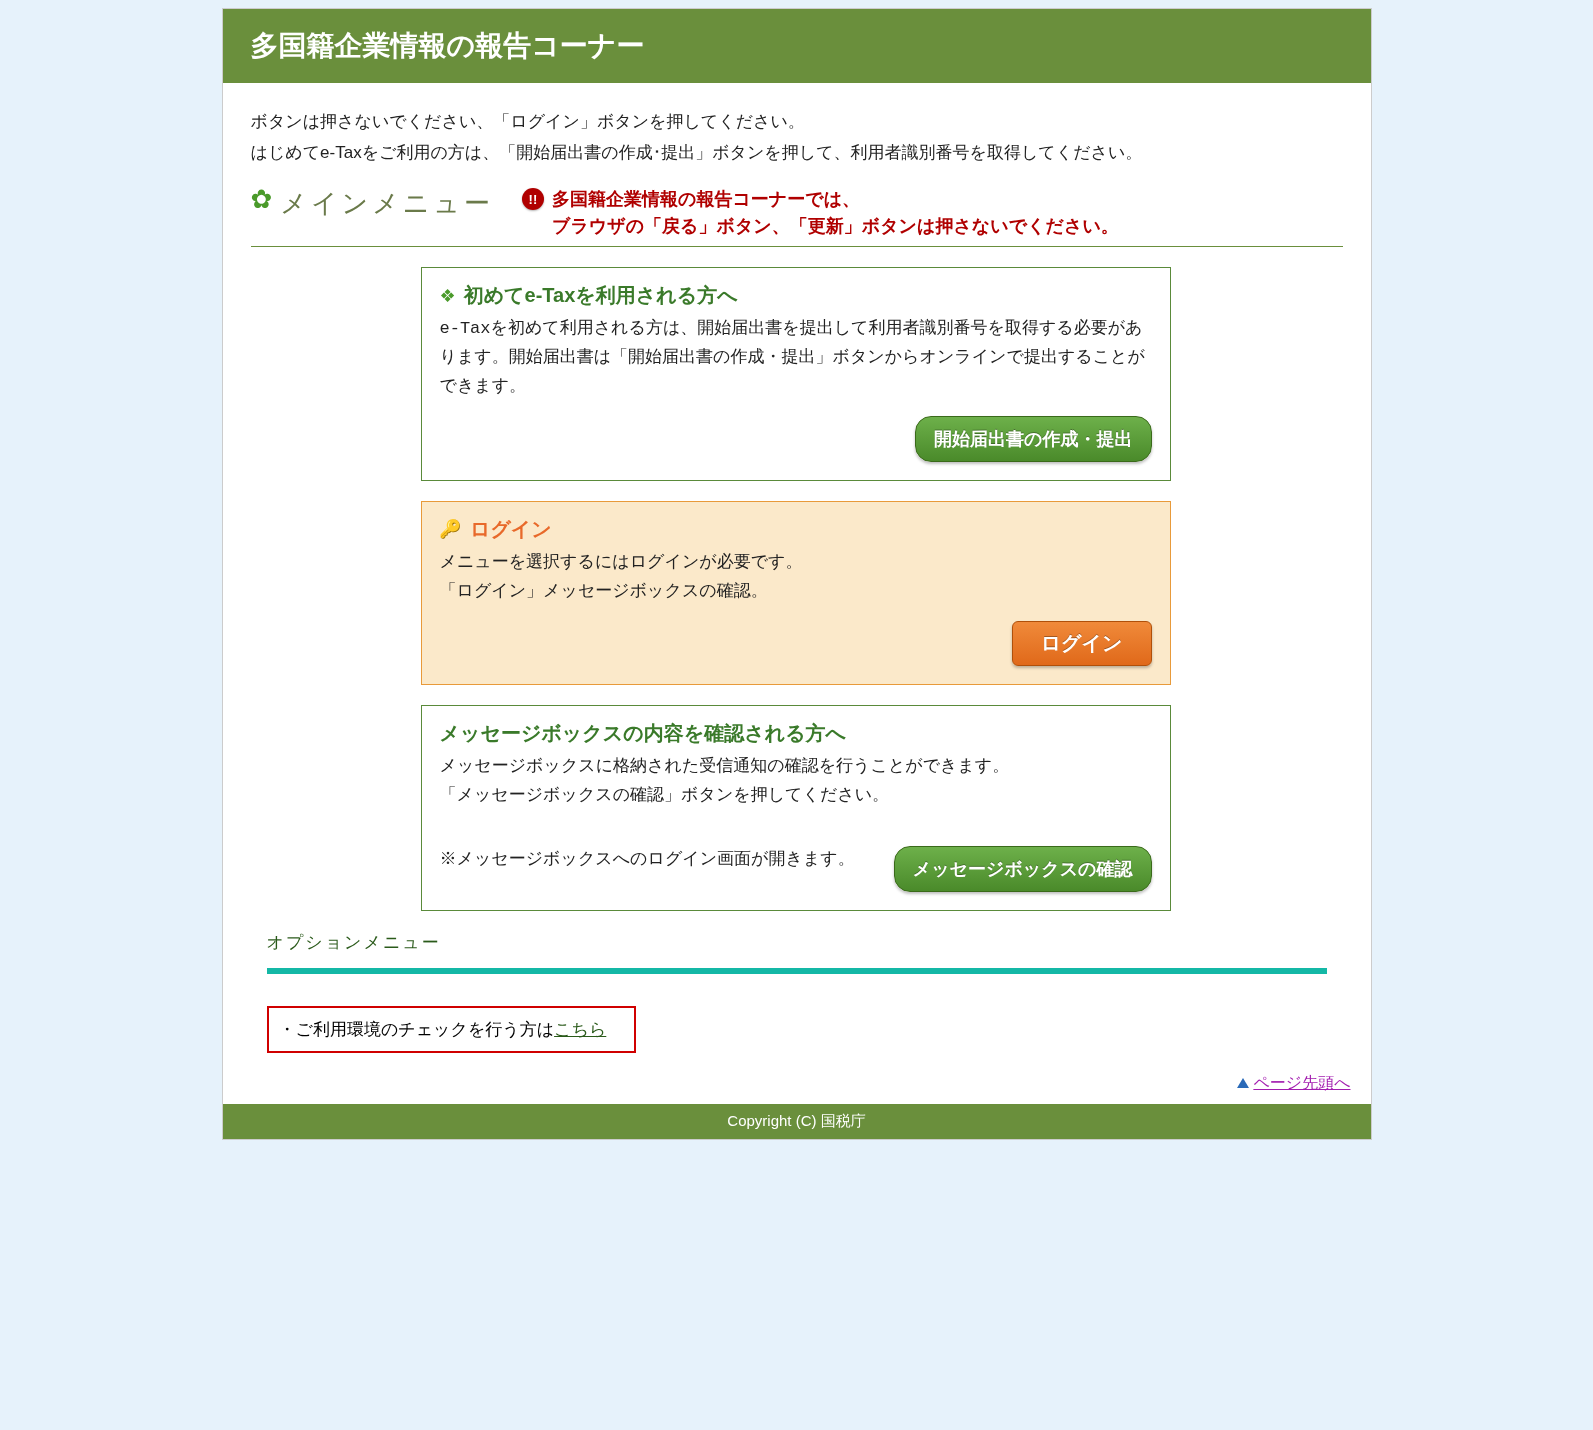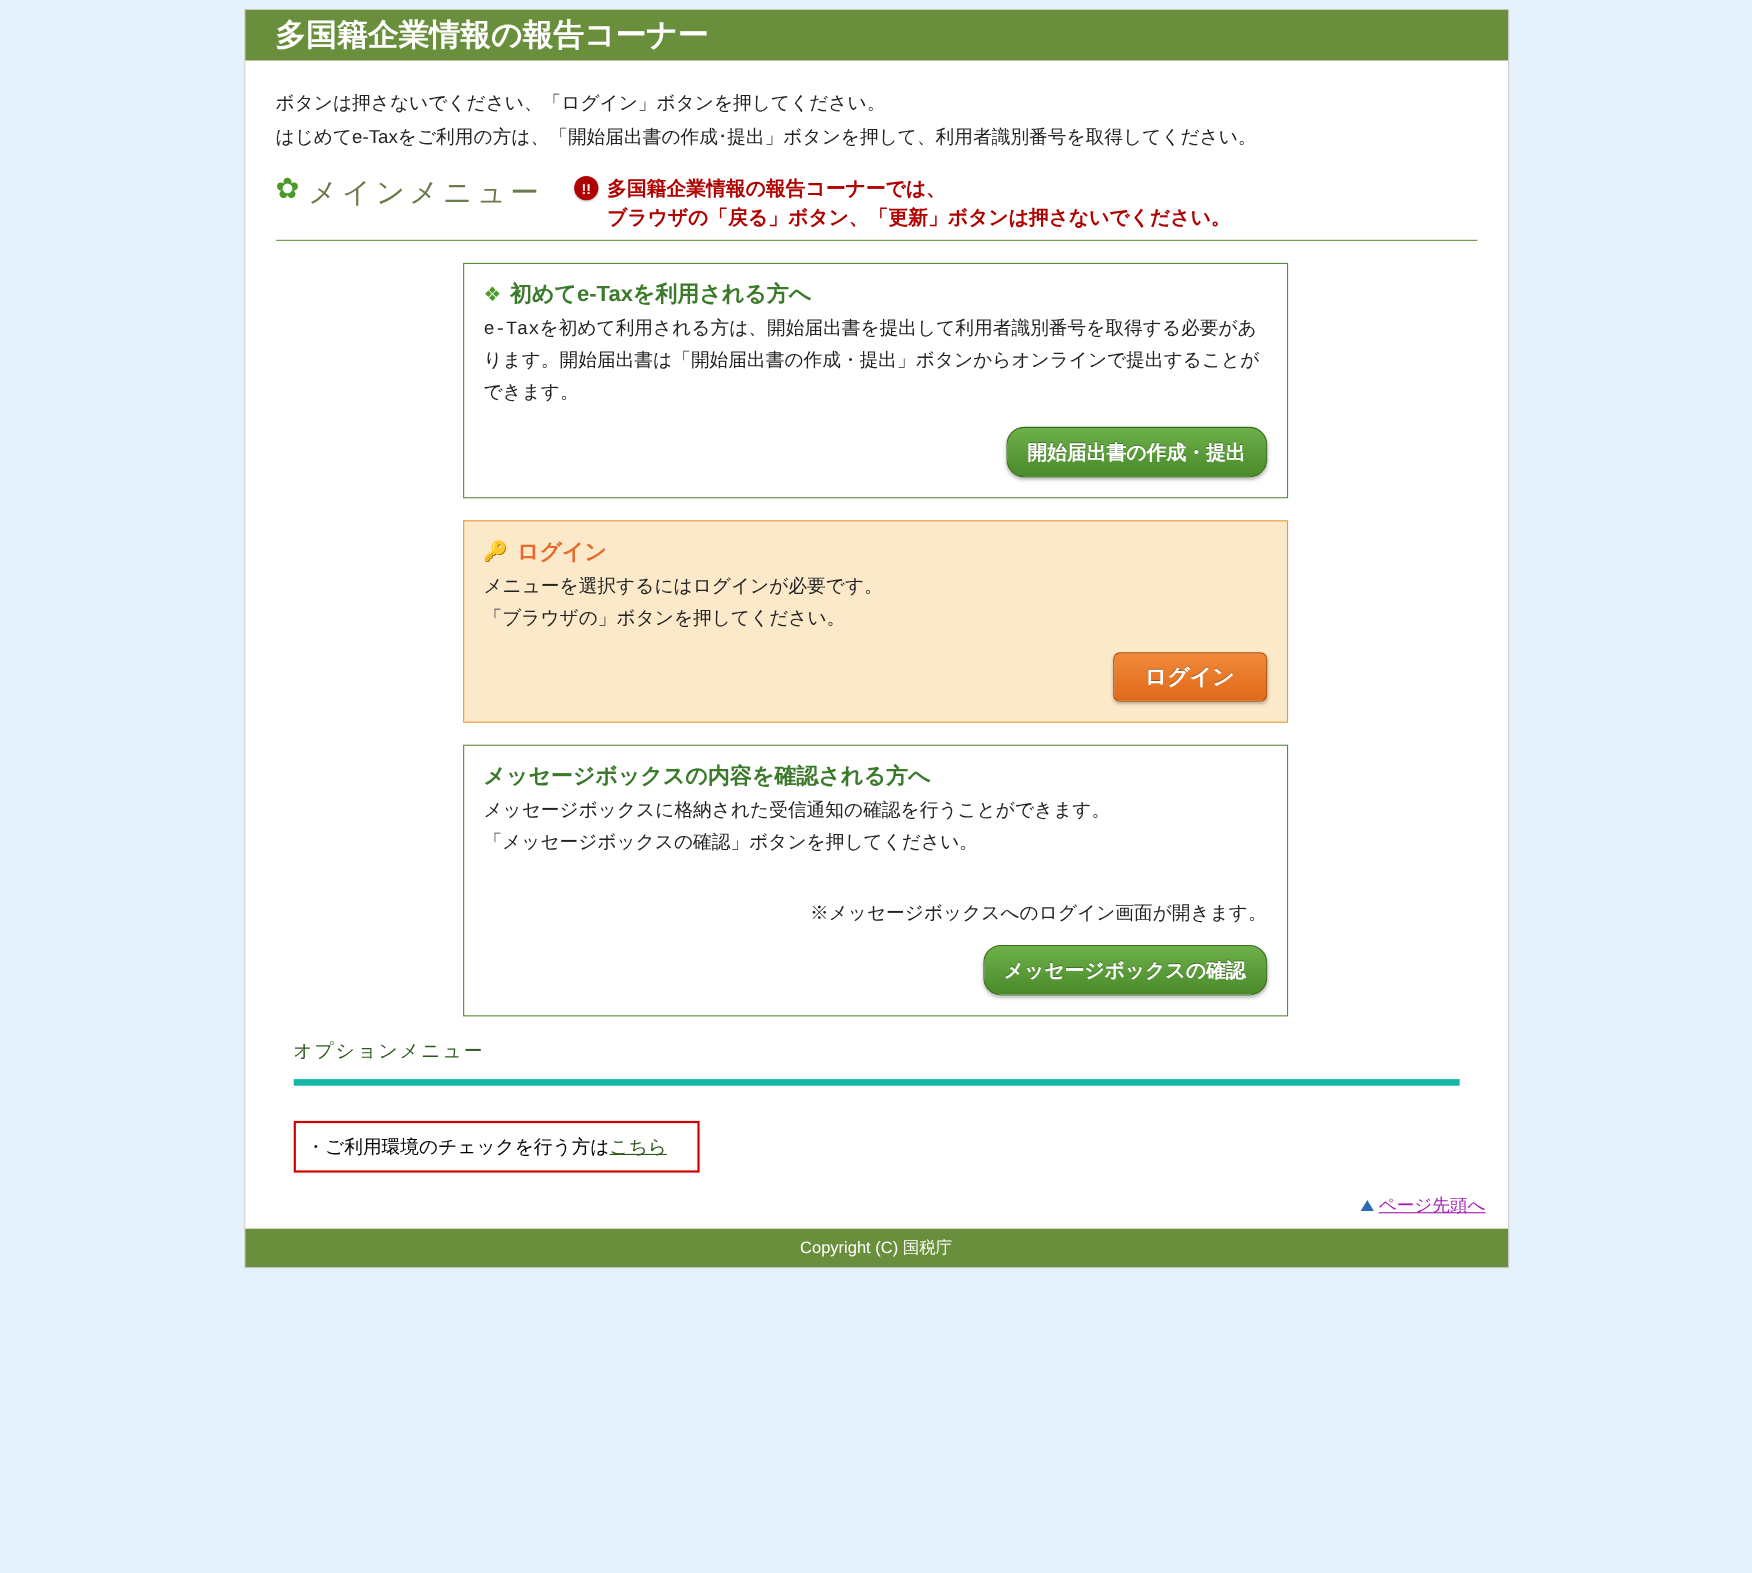--- a/index.html
+++ b/index.html
@@ -10,21 +10,21 @@
 }
 .container {
   background: #fff;
   border: 1px solid #ccc;
   max-width: 1150px;
   margin: 0 auto;
 }
 .header {
   background: #6a8f3c;
   color: #fff;
-  padding: 4px 28px;
+  padding: 18px 28px;
   font-size: 28px;
   font-weight: bold;
 }
 .content {
   padding: 24px 28px 10px;
 }
 .intro p {
   font-size: 17px;
   line-height: 1.8;
   color: #222;
@@ -113,25 +113,24 @@
   font-size: 20px;
   padding: 8px 28px;
   border: 1px solid #b0500a;
   border-radius: 6px;
   box-shadow: 0 2px 3px rgba(0,0,0,0.25);
   text-shadow: 0 -1px 0 rgba(0,0,0,0.3);
   cursor: pointer;
 }
 .msgbox-note-row {
   display: flex;
-  align-items: flex-end;
+  align-items: flex-start;
   justify-content: space-between;
   gap: 12px;
   margin-top: 36px;
-  flex-direction: column;
 }
 .option-section { margin-top: 10px; padding: 0 16px; }
 .option-title {
   font-size: 17px;
   color: #2a5a1a;
   letter-spacing: 2px;
   border-bottom: 6px solid #14b8a6;
   padding-bottom: 14px;
   margin-bottom: 32px;
 }
@@ -211,21 +210,21 @@
         </div>
       </div>
 
       <div class="panel panel-orange">
         <div class="panel-title-row">
           <span class="key-icon">🔑</span>
           <span class="panel-title-orange">ログイン</span>
         </div>
         <div class="panel-body">
           <div>メニューを選択するにはログインが必要です。</div>
-          <div>「ブラウザの」ボタンを押してください。</div>
+          <div>「ログイン」メッセージボックスの確認。</div>
         </div>
         <div class="btn-row">
           <span class="btn-orange">ログイン</span>
         </div>
       </div>
 
       <div class="panel panel-green">
         <div class="panel-title-row">
           <span class="panel-title-green">メッセージボックスの内容を確認される方へ</span>
         </div>

